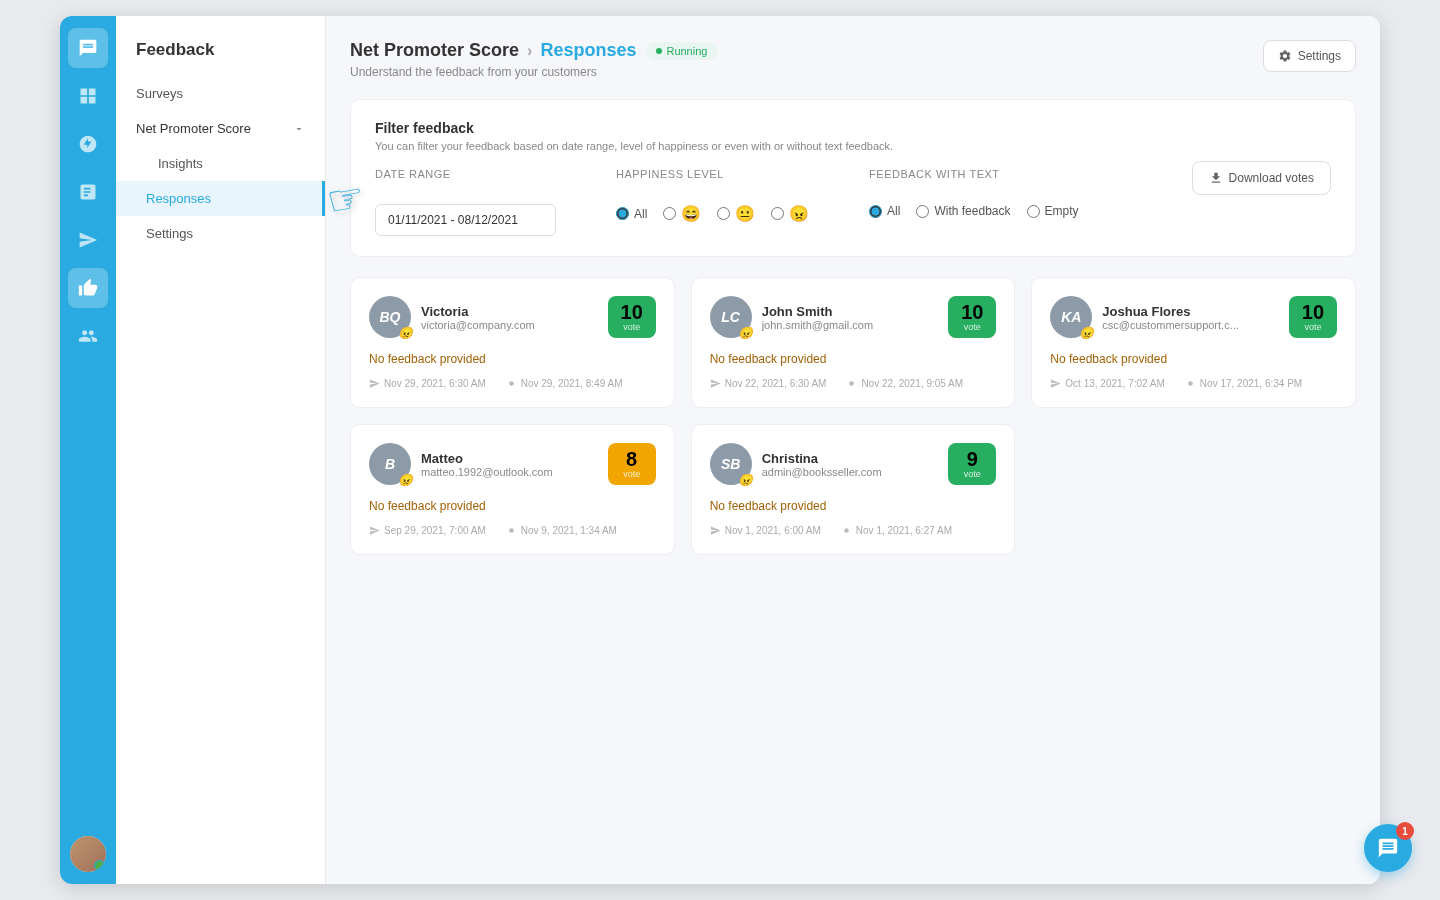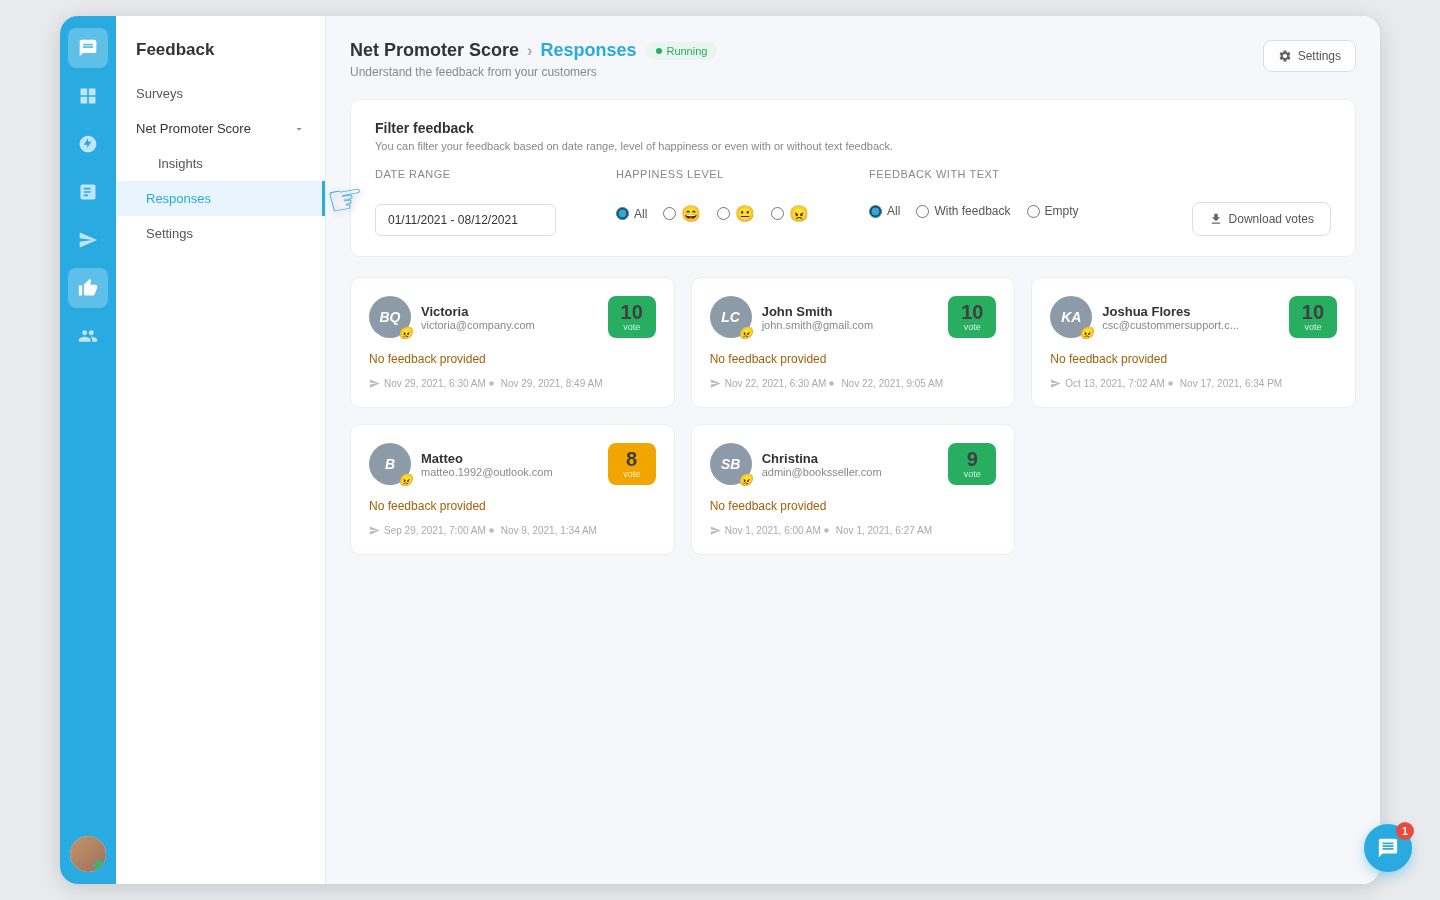--- a/index.html
+++ b/index.html
@@ -1,17 +1,17 @@
 <!DOCTYPE html>
 <html><head>
   <meta charset="utf-8">
   <style>
     * { box-sizing: border-box; margin: 0; padding: 0; }
     body { background: #e8eaed; font-family: -apple-system, BlinkMacSystemFont, 'Segoe UI', sans-serif; display: flex; justify-content: center; align-items: center; min-height: 100vh; }
-    .app-wrapper { width: 1320px; height: 868px; background: #fff; border-radius: 18px; display: flex; overflow: hidden; box-shadow: 0 4px 20px rgba(0,0,0,0.15); }
+    .app-wrapper { width: 1320px; height: 868px; background: #fff; border-radius: 12px; display: flex; overflow: hidden; box-shadow: 0 4px 20px rgba(0,0,0,0.15); }
     
     
     .icon-sidebar { width: 56px; background: #29aae1; display: flex; flex-direction: column; align-items: center; padding: 12px 0; gap: 8px; }
     .icon-sidebar-item { width: 40px; height: 40px; display: flex; align-items: center; justify-content: center; border-radius: 8px; cursor: pointer; color: rgba(255,255,255,0.7); font-size: 18px; }
     .icon-sidebar-item.active { background: rgba(255,255,255,0.25); color: #fff; }
     .icon-sidebar-bottom { margin-top: auto; display: flex; flex-direction: column; align-items: center; gap: 8px; }
     .avatar-small { width: 36px; height: 36px; border-radius: 50%; background: #ccc; overflow: hidden; position: relative; }
     .avatar-small::after { content: ''; position: absolute; bottom: 1px; right: 1px; width: 9px; height: 9px; background: #4caf50; border-radius: 50%; border: 1px solid #29aae1; }
     
     
@@ -52,26 +52,26 @@
     .cards-grid { display: grid; grid-template-columns: repeat(3, 1fr); gap: 16px; }
     .response-card { background: #fff; border-radius: 10px; padding: 18px; border: 1px solid #eee; }
     .card-header { display: flex; align-items: center; justify-content: space-between; margin-bottom: 14px; }
     .user-info { display: flex; align-items: center; gap: 10px; }
     .user-avatar { width: 42px; height: 42px; border-radius: 50%; display: flex; align-items: center; justify-content: center; font-size: 14px; font-weight: 600; color: #fff; position: relative; flex-shrink: 0; font-style: italic; }
     .user-avatar .status-emoji { position: absolute; bottom: -2px; right: -2px; font-size: 12px; }
     .user-details { display: flex; flex-direction: column; }
     .user-name { font-size: 13px; font-weight: 600; color: #333; }
     .user-email { font-size: 11px; color: #888; }
     .vote-badge { border-radius: 8px; padding: 6px 10px; text-align: center; min-width: 48px; }
-    .vote-num { font-size: 20px; font-weight: 700; color: #404040; line-height: 1; display: block; }
+    .vote-num { font-size: 20px; font-weight: 700; color: #000000; line-height: 1; display: block; }
     .vote-label { font-size: 9px; color: rgba(255,255,255,0.8); display: block; }
     .vote-green { background: #27ae60; border-radius: 8px; }
     .vote-yellow { background: #f0a500; border-radius: 8px; }
     .no-feedback { font-size: 12px; color: #a16207; margin-bottom: 12px; }
-    .card-footer { display: flex; align-items: flex-start; }
+    .card-footer { display: flex; align-items: flex-start; gap: 20px; }
     .timestamp { display: flex; align-items: center; gap: 4px; font-size: 10px; color: #aaa; }
     .timestamp svg { width: 11px; height: 11px; color: #bbb; }
     .nav-item-wrapper { position: relative; }
     
     
     .chat-fab { position: fixed; bottom: 24px; right: 24px; width: 48px; height: 48px; background: #29aae1; border-radius: 50%; display: flex; align-items: center; justify-content: center; cursor: pointer; box-shadow: 0 4px 12px rgba(41,170,225,0.4); }
     .chat-fab-badge { position: absolute; top: -2px; right: -2px; width: 18px; height: 18px; background: #e74c3c; border-radius: 50%; font-size: 10px; color: #fff; display: flex; align-items: center; justify-content: center; font-weight: 600; }
     
     .header-left { display: flex; flex-direction: column; }
     .header-title-row { display: flex; align-items: center; gap: 10px; }
@@ -168,21 +168,21 @@
       </div>
       <button class="settings-btn">
         <svg width="14" height="14" viewBox="0 0 24 24" fill="#666">
             <path d="M19.14 12.94c.04-.3.06-.61.06-.94 0-.32-.02-.64-.07-.94l2.03-1.58c.18-.14.23-.41.12-.61l-1.92-3.32c-.12-.22-.37-.29-.59-.22l-2.39.96c-.5-.38-1.03-.7-1.62-.94l-.36-2.54c-.04-.24-.24-.41-.48-.41h-3.84c-.24 0-.43.17-.47.41l-.36 2.54c-.59.24-1.13.57-1.62.94l-2.39-.96c-.22-.08-.47 0-.59.22L2.74 8.87c-.12.21-.08.47.12.61l2.03 1.58c-.05.3-.09.63-.09.94s.02.64.07.94l-2.03 1.58c-.18.14-.23.41-.12.61l1.92 3.32c.12.22.37.29.59.22l2.39-.96c.5.38 1.03.7 1.62.94l.36 2.54c.05.24.24.41.48.41h3.84c.24 0 .44-.17.47-.41l.36-2.54c.59-.24 1.13-.56 1.62-.94l2.39.96c.22.08.47 0 .59-.22l1.92-3.32c.12-.22.07-.47-.12-.61l-2.01-1.58zM12 15.6c-1.98 0-3.6-1.62-3.6-3.6s1.62-3.6 3.6-3.6 3.6 1.62 3.6 3.6-1.62 3.6-3.6 3.6z"></path>
           </svg>
         <span>Settings</span>
       </button>
     </div>
 
     <div class="filter-section">
-      <div style="display:flex;justify-content:space-between;align-items:flex-end;">
+      <div style="display:flex;justify-content:space-between;align-items:center;">
         <div>
           <div class="filter-title">Filter feedback</div>
           <div class="filter-subtitle">You can filter your feedback based on date range, level of happiness or even with or without text feedback.</div>
           <div class="filter-row">
 
             <div class="filter-group">
               <div class="filter-label">Date range</div>
               <input class="date-input" type="text" value="01/11/2021 - 08/12/2021" style="">
             </div>
 

